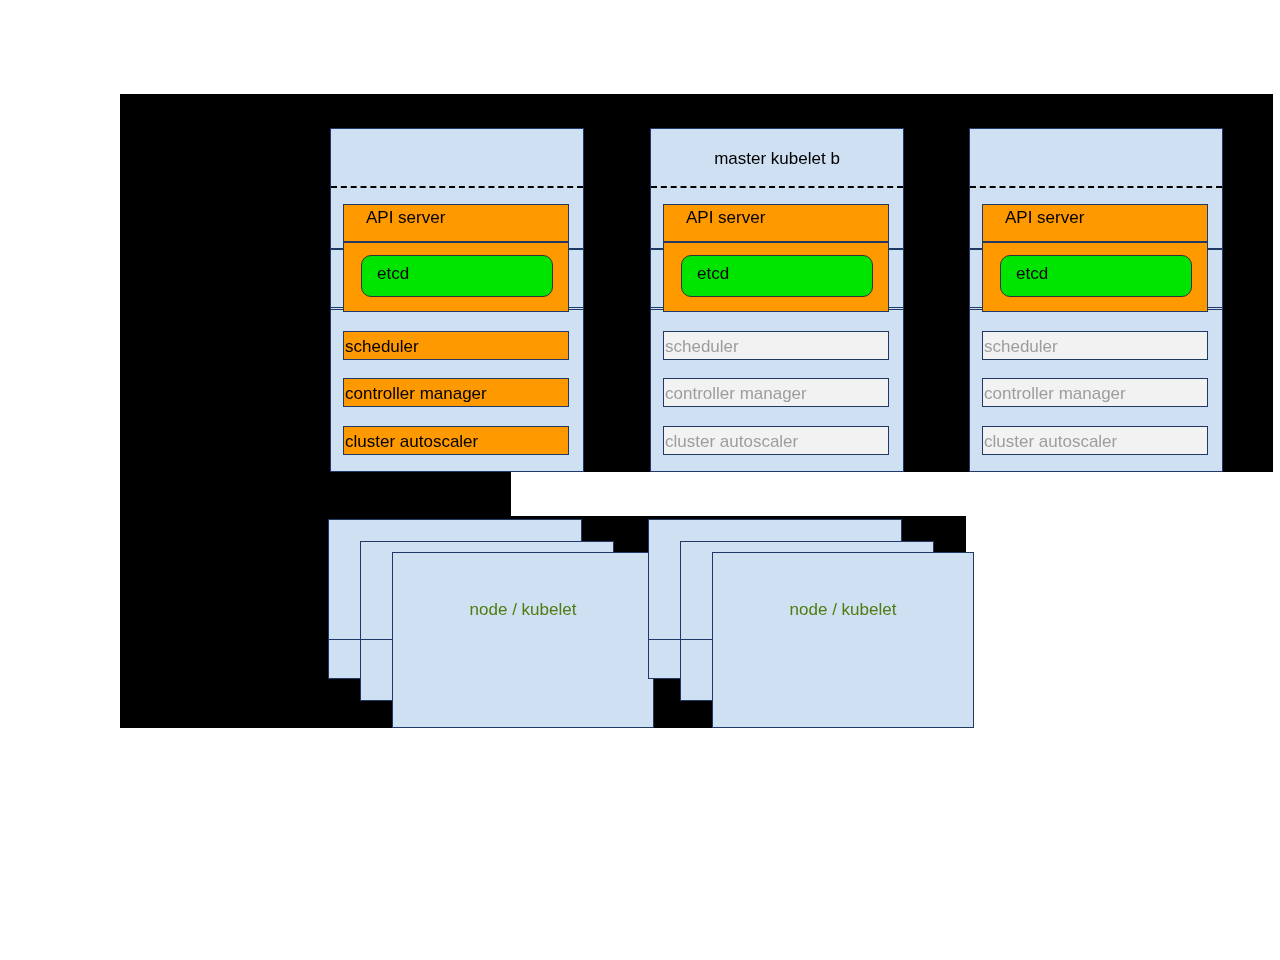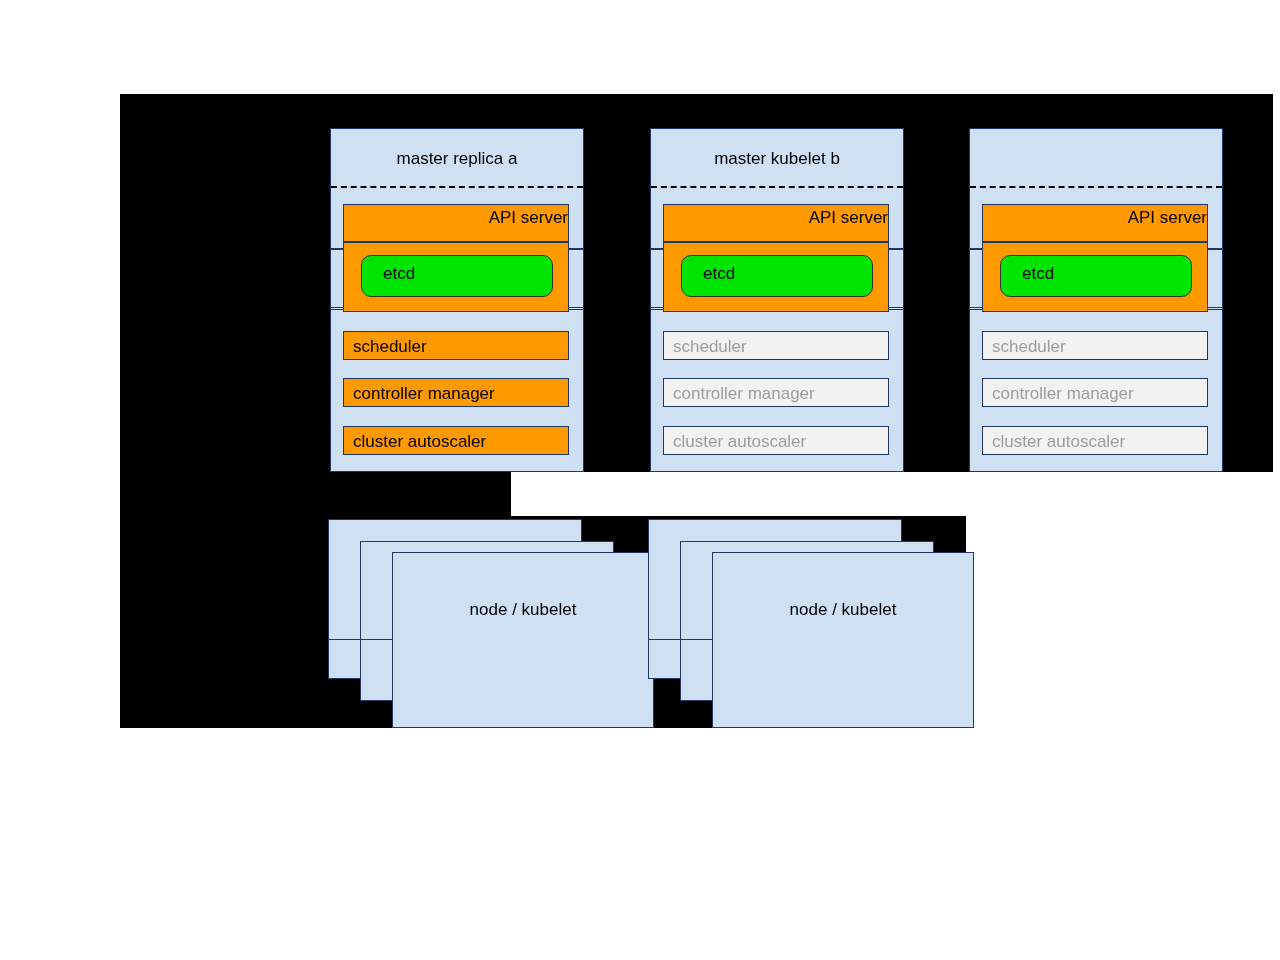--- a/index.html
+++ b/index.html
@@ -60,21 +60,21 @@
     height: 0;
   }
 
   
   .comp {
     position: absolute;
     box-sizing: border-box;
     border: 1px solid #1f3864;
     font-size: 17px;
     line-height: 30px;
-    padding-left: 9px;
+    padding-left: 1px;
     white-space: nowrap;
     overflow: hidden;
   }
   .comp.active {
     background: #ff9900;
     color: #000000;
   }
   .comp.inactive {
     background: #f2f2f2;
     color: #9d9d9d;
@@ -83,37 +83,36 @@
   
   .apiserver {
     position: absolute;
     box-sizing: border-box;
     background: #ff9900;
     border: 1px solid #1f3864;
     font-size: 17px;
     color: #000;
     padding-left: 22px;
     line-height: 26px;
-    text-align: right;
   }
   .etcd-holder {
     position: absolute;
     box-sizing: border-box;
     background: #ff9900;
     border: 1px solid #1f3864;
   }
   .etcd-box {
     position: absolute;
     box-sizing: border-box;
     background: #00e500;
     border: 1px solid #333333;
     border-radius: 10px;
     font-size: 17px;
     color: #000;
-    padding-left: 21px;
+    padding-left: 15px;
     line-height: 36px;
     white-space: nowrap;
   }
   .etcd-outline {
     position: absolute;
     box-sizing: border-box;
     border: 1px solid #1f3864;
     background: transparent;
   }
 
@@ -123,39 +122,38 @@
     box-sizing: border-box;
     background: #cfe0f3;
     border: 1px solid #1f3864;
   }
   .nodelabel {
     position: absolute;
     left: 0;
     width: 100%;
     text-align: center;
     font-size: 17px;
-    color: #000000;
+    color: #4d7c0f;
   }
   .node-rule {
     position: absolute;
     border-top: 1px solid #1f3864;
     height: 0;
   }
 </style>
 </head>
 <body>
 
 <div id="canvas">
 
   <div class="backdrop" style="left:120px; top:94px; width:1153px; height:378px;"></div>
   <div class="backdrop" style="left:120px; top:472px; width:391px; height:256px;"></div>
   <div class="backdrop" style="left:120px; top:516px; width:846px; height:212px;"></div>
 
   <div class="replica" style="left:330px; top:128px; width:254px; height:344px;">
-    <div class="replica-title">master replica a</div>
     <div class="dashline" style="top:57px;"></div>
     <div class="fullrule" style="top:120px;"></div>
     <div class="fullrule" style="top:180px;"></div>
   </div>
 
   <div class="etcd-outline" style="left:330px; top:248px; width:254px; height:60px;"></div>
   <div class="apiserver" style="left:343px; top:204px; width:226px; height:38px;">
     <span>API server</span>
   </div>
   <div class="etcd-holder" style="left:343px; top:242px; width:226px; height:70px;"></div>

